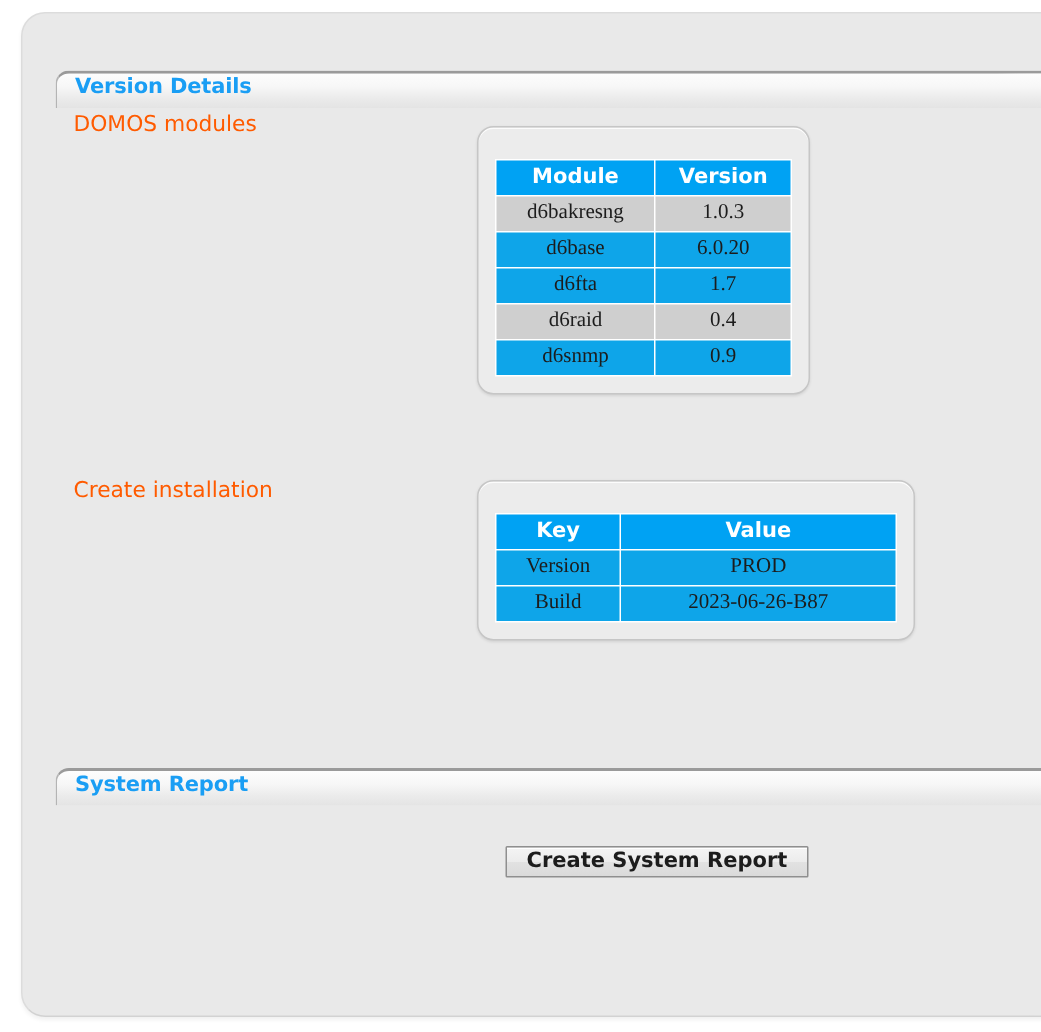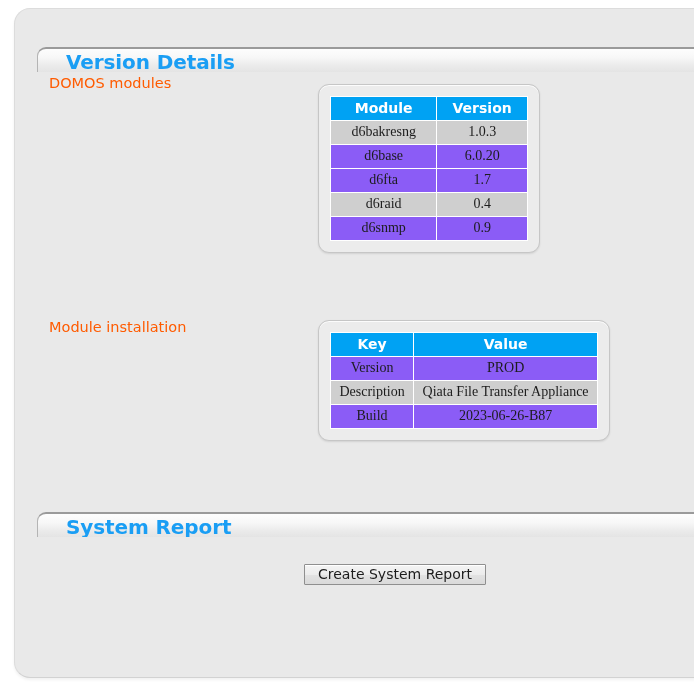--- a/index.html
+++ b/index.html
@@ -39,23 +39,23 @@
     height: 25px;
     background: linear-gradient(to bottom, #fdfdfd 0%, #f7f7f7 38%, #ebebeb 72%, #e4e4e4 100%);
     border-top: 2px solid #9a9a9a;
     border-left: 1px solid #b4b4b4;
     border-top-left-radius: 9px;
     box-sizing: border-box;
     overflow: hidden;
   }
   .section-bar .bar-title {
     position: absolute;
-    left: 28px;
+    left: 12px;
     top: 1px;
-    font-size: 20px;
+    font-size: 14px;
     font-weight: bold;
     color: #1a9ef4;
     letter-spacing: -0.1px;
     white-space: nowrap;
   }
 
   
   .sub-heading {
     position: absolute;
     left: 34px;
@@ -73,68 +73,70 @@
     border-radius: 11px;
     box-sizing: border-box;
     box-shadow: 0 1px 2px rgba(0,0,0,0.10), inset 0 1px 0 #fcfcfc;
     padding: 11px;
   }
   .table-box table {
     border-collapse: separate;
     border-spacing: 1px 1px;
     width: 100%;
     background: #ffffff;
+    margin-top: 10px;
   }
   .table-box th {
     background: #00a2f3;
     color: #ffffff;
     font-size: 14px;
     font-weight: bold;
     padding: 3px 4px 4px 4px;
     text-align: center;
     white-space: nowrap;
   }
   .table-box td {
     font-size: 14px;
     color: #1c1c1c;
     padding: 3px 6px 4px 6px;
     text-align: center;
     white-space: nowrap;
     font-family: Liberation Serif, serif;
   }
   .table-box tr.odd td  { background: #cfcfcf; }
-  .table-box tr.even td { background: #8b5cf6; }
+  .table-box tr.even td { background: #0ea5e9; }
 
   
   #modules-box { left: 303px; top: 75px; width: 222px; }
   #modules-box table col.c1 { width: 54%; }
   #modules-box table col.c2 { width: 46%; }
 
   
   #install-box { left: 303px; top: 311px; width: 292px; }
   #install-box table col.c1 { width: 31%; }
   #install-box table col.c2 { width: 69%; }
 
   
   #create-report-button {
     position: absolute;
-    left: 289px;
+    left: 322px;
     top: 555px;
     height: 21px;
     padding: 0 13px;
     font-family: "DejaVu Sans", "Liberation Sans", sans-serif;
     font-size: 14px;
     color: #1c1c1c;
     background: linear-gradient(to bottom, #f4f4f4 0%, #ececec 50%, #e2e2e2 51%, #dadada 100%);
     border: 1px solid #8f8f8f;
     border-radius: 1px;
     box-shadow: inset 0 1px 0 #ffffff;
     cursor: pointer;
     line-height: 19px;
     white-space: nowrap;
+    font-weight: bold;
   }
 </style>
 </head>
 <body>
 
 <div id="page-panel">
 
   <div class="section-bar" style="top: 38px;">
     <span class="bar-title">Version Details</span>
   </div>
@@ -171,43 +173,39 @@
           <td>0.4</td>
         </tr>
         <tr class="even">
           <td>d6snmp</td>
           <td>0.9</td>
         </tr>
       </tbody>
     </table>
   </div>
 
-  <div class="sub-heading" style="top: 310px;">Module installation</div>
+  <div class="sub-heading" style="top: 310px;">Create installation</div>
 
   <div class="table-box" id="install-box">
     <table>
       <colgroup>
           <col class="c1">
           <col class="c2">
         </colgroup>
       <thead>
         <tr>
           <th>Key</th>
           <th>Value</th>
         </tr>
       </thead>
       <tbody>
         <tr class="even">
           <td>Version</td>
           <td>PROD</td>
         </tr>
-        <tr class="odd">
-          <td>Description</td>
-          <td>Qiata File Transfer Appliance</td>
-        </tr>
         <tr class="even">
           <td>Build</td>
           <td>2023-06-26-B87</td>
         </tr>
       </tbody>
     </table>
   </div>
 
   <div class="section-bar" style="top: 503px;">
     <span class="bar-title">System Report</span>

